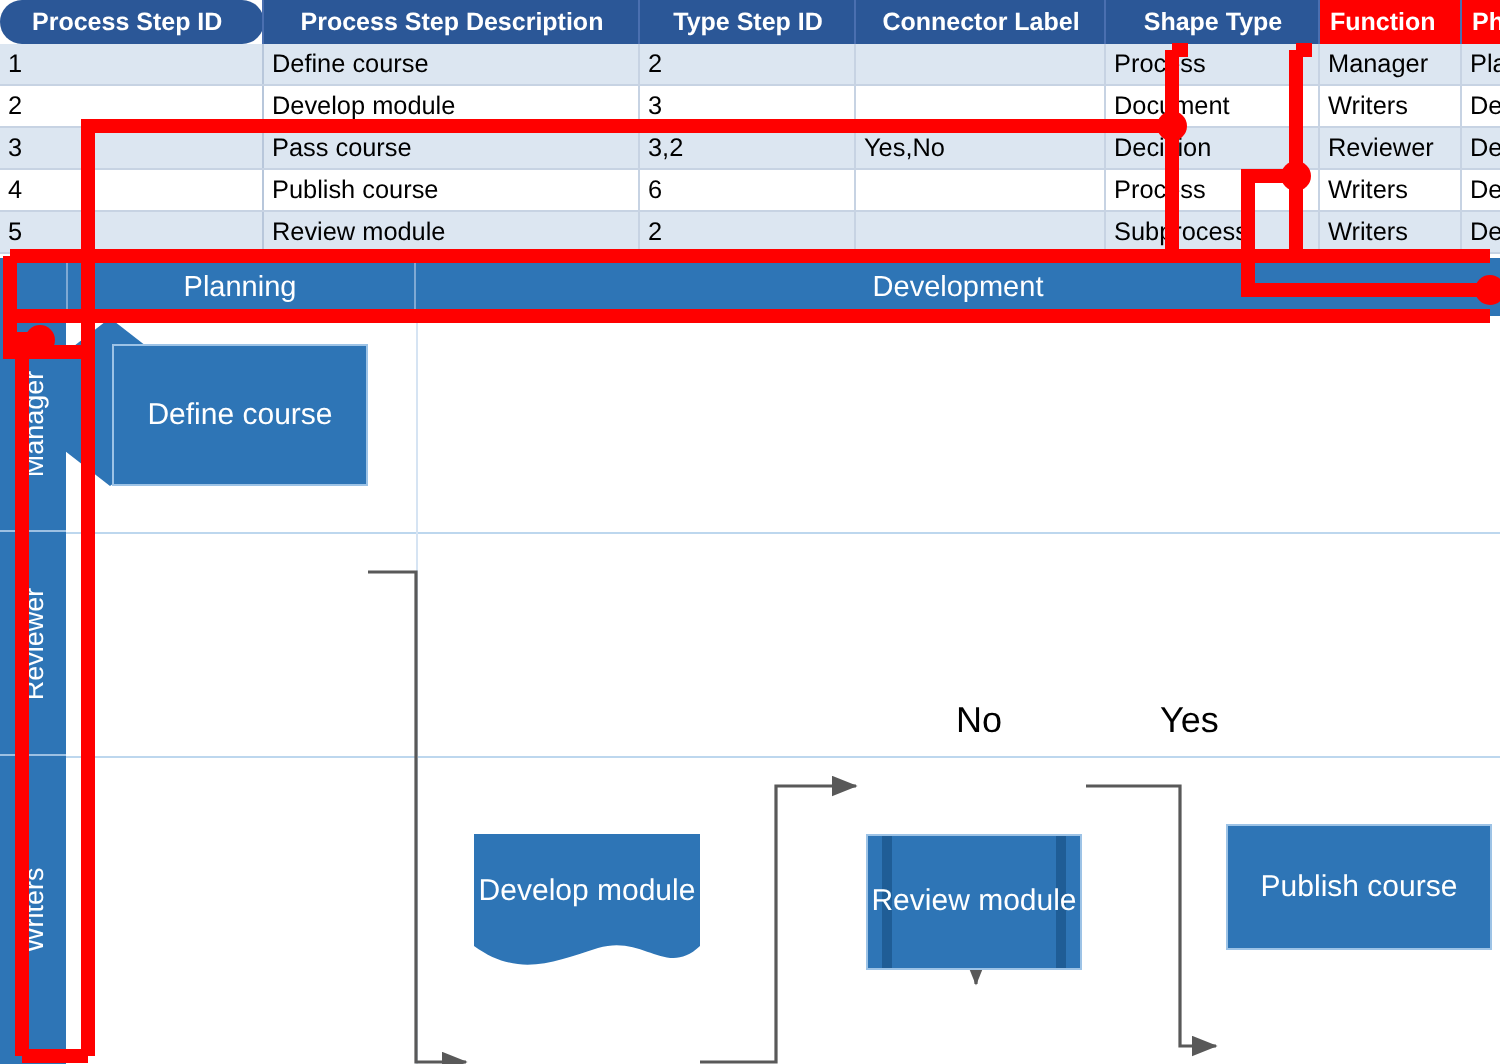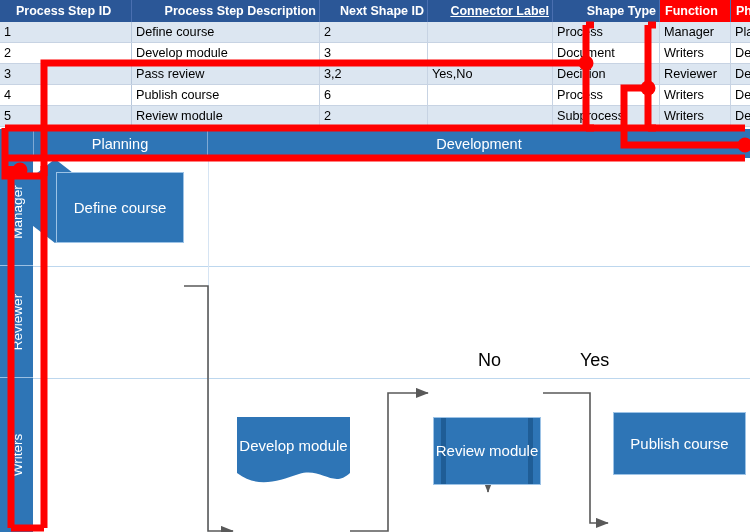--- a/index.html
+++ b/index.html
@@ -4,21 +4,21 @@
 <style>
   html,body{margin:0;padding:0;background:#fff;}
   body{width:750px;height:532px;overflow:hidden;
        font-family:"Liberation Sans","DejaVu Sans",sans-serif;}
   #root{position:relative;width:750px;height:532px;}
 
   
   .tbl{position:absolute;left:0;top:0;width:750px;border-collapse:collapse;
        table-layout:fixed;font-size:12.5px;}
   .tbl th{background:#2b5797;color:#fff;font-weight:bold;font-size:12.5px;
-          padding:4px 3px 4px 4px;text-align:right;white-space:nowrap;
+          padding:4px 3px 4px 4px;text-align:center;white-space:nowrap;
           border-right:1px solid #4a6fb0;height:13px;}
   .tbl th.hl{background:#ff0000;color:#ffffff;text-align:left;padding-left:5px;}
   .tbl td{padding:2px 4px;height:16px;color:#000;font-size:12.7px;
           border-right:1px solid #c7d3e3;border-bottom:1px solid #c7d3e3;
           white-space:nowrap;overflow:hidden;}
   .tbl tr.odd td{background:#dce6f1;}
   .tbl tr.even td{background:#ffffff;}
   .tbl td.c0{border-right:1px solid #b8c7db;}
 
   
@@ -77,24 +77,24 @@
                pointer-events:none;}
 </style>
 </head>
 <body>
 
 <div id="root">
 
   <table class="tbl">
     <thead>
       <tr>
-        <th style="width:112px;text-align:left;padding-left:16px;">Process Step ID</th>
+        <th style="width:112px;text-align:left;padding-left:16px;border-radius:11px;">Process Step ID</th>
         <th style="width:180px;">Process Step Description</th>
-        <th style="width:100px;">Next Shape ID</th>
-        <th style="width:117px;text-decoration:underline;">Connector Label</th>
+        <th style="width:100px;">Type Step ID</th>
+        <th style="width:117px;">Connector Label</th>
         <th style="width:99px;margin-left:12px;">Shape Type</th>
         <th class="hl" style="width:62px;">Function</th>
         <th class="hl" style="width:80px;">Phase</th>
       </tr>
     </thead>
     <tbody>
       <tr class="odd">
         <td class="c0">1</td>
         <td>Define course</td>
         <td>2</td>
@@ -107,21 +107,21 @@
         <td class="c0">2</td>
         <td>Develop module</td>
         <td>3</td>
         <td></td>
         <td>Document</td>
         <td>Writers</td>
         <td>Development</td>
       </tr>
       <tr class="odd">
         <td class="c0">3</td>
-        <td>Pass review</td>
+        <td>Pass course</td>
         <td>3,2</td>
         <td>Yes,No</td>
         <td>Decision</td>
         <td>Reviewer</td>
         <td>Development</td>
       </tr>
       <tr class="even">
         <td class="c0">4</td>
         <td>Publish course</td>
         <td>6</td>

